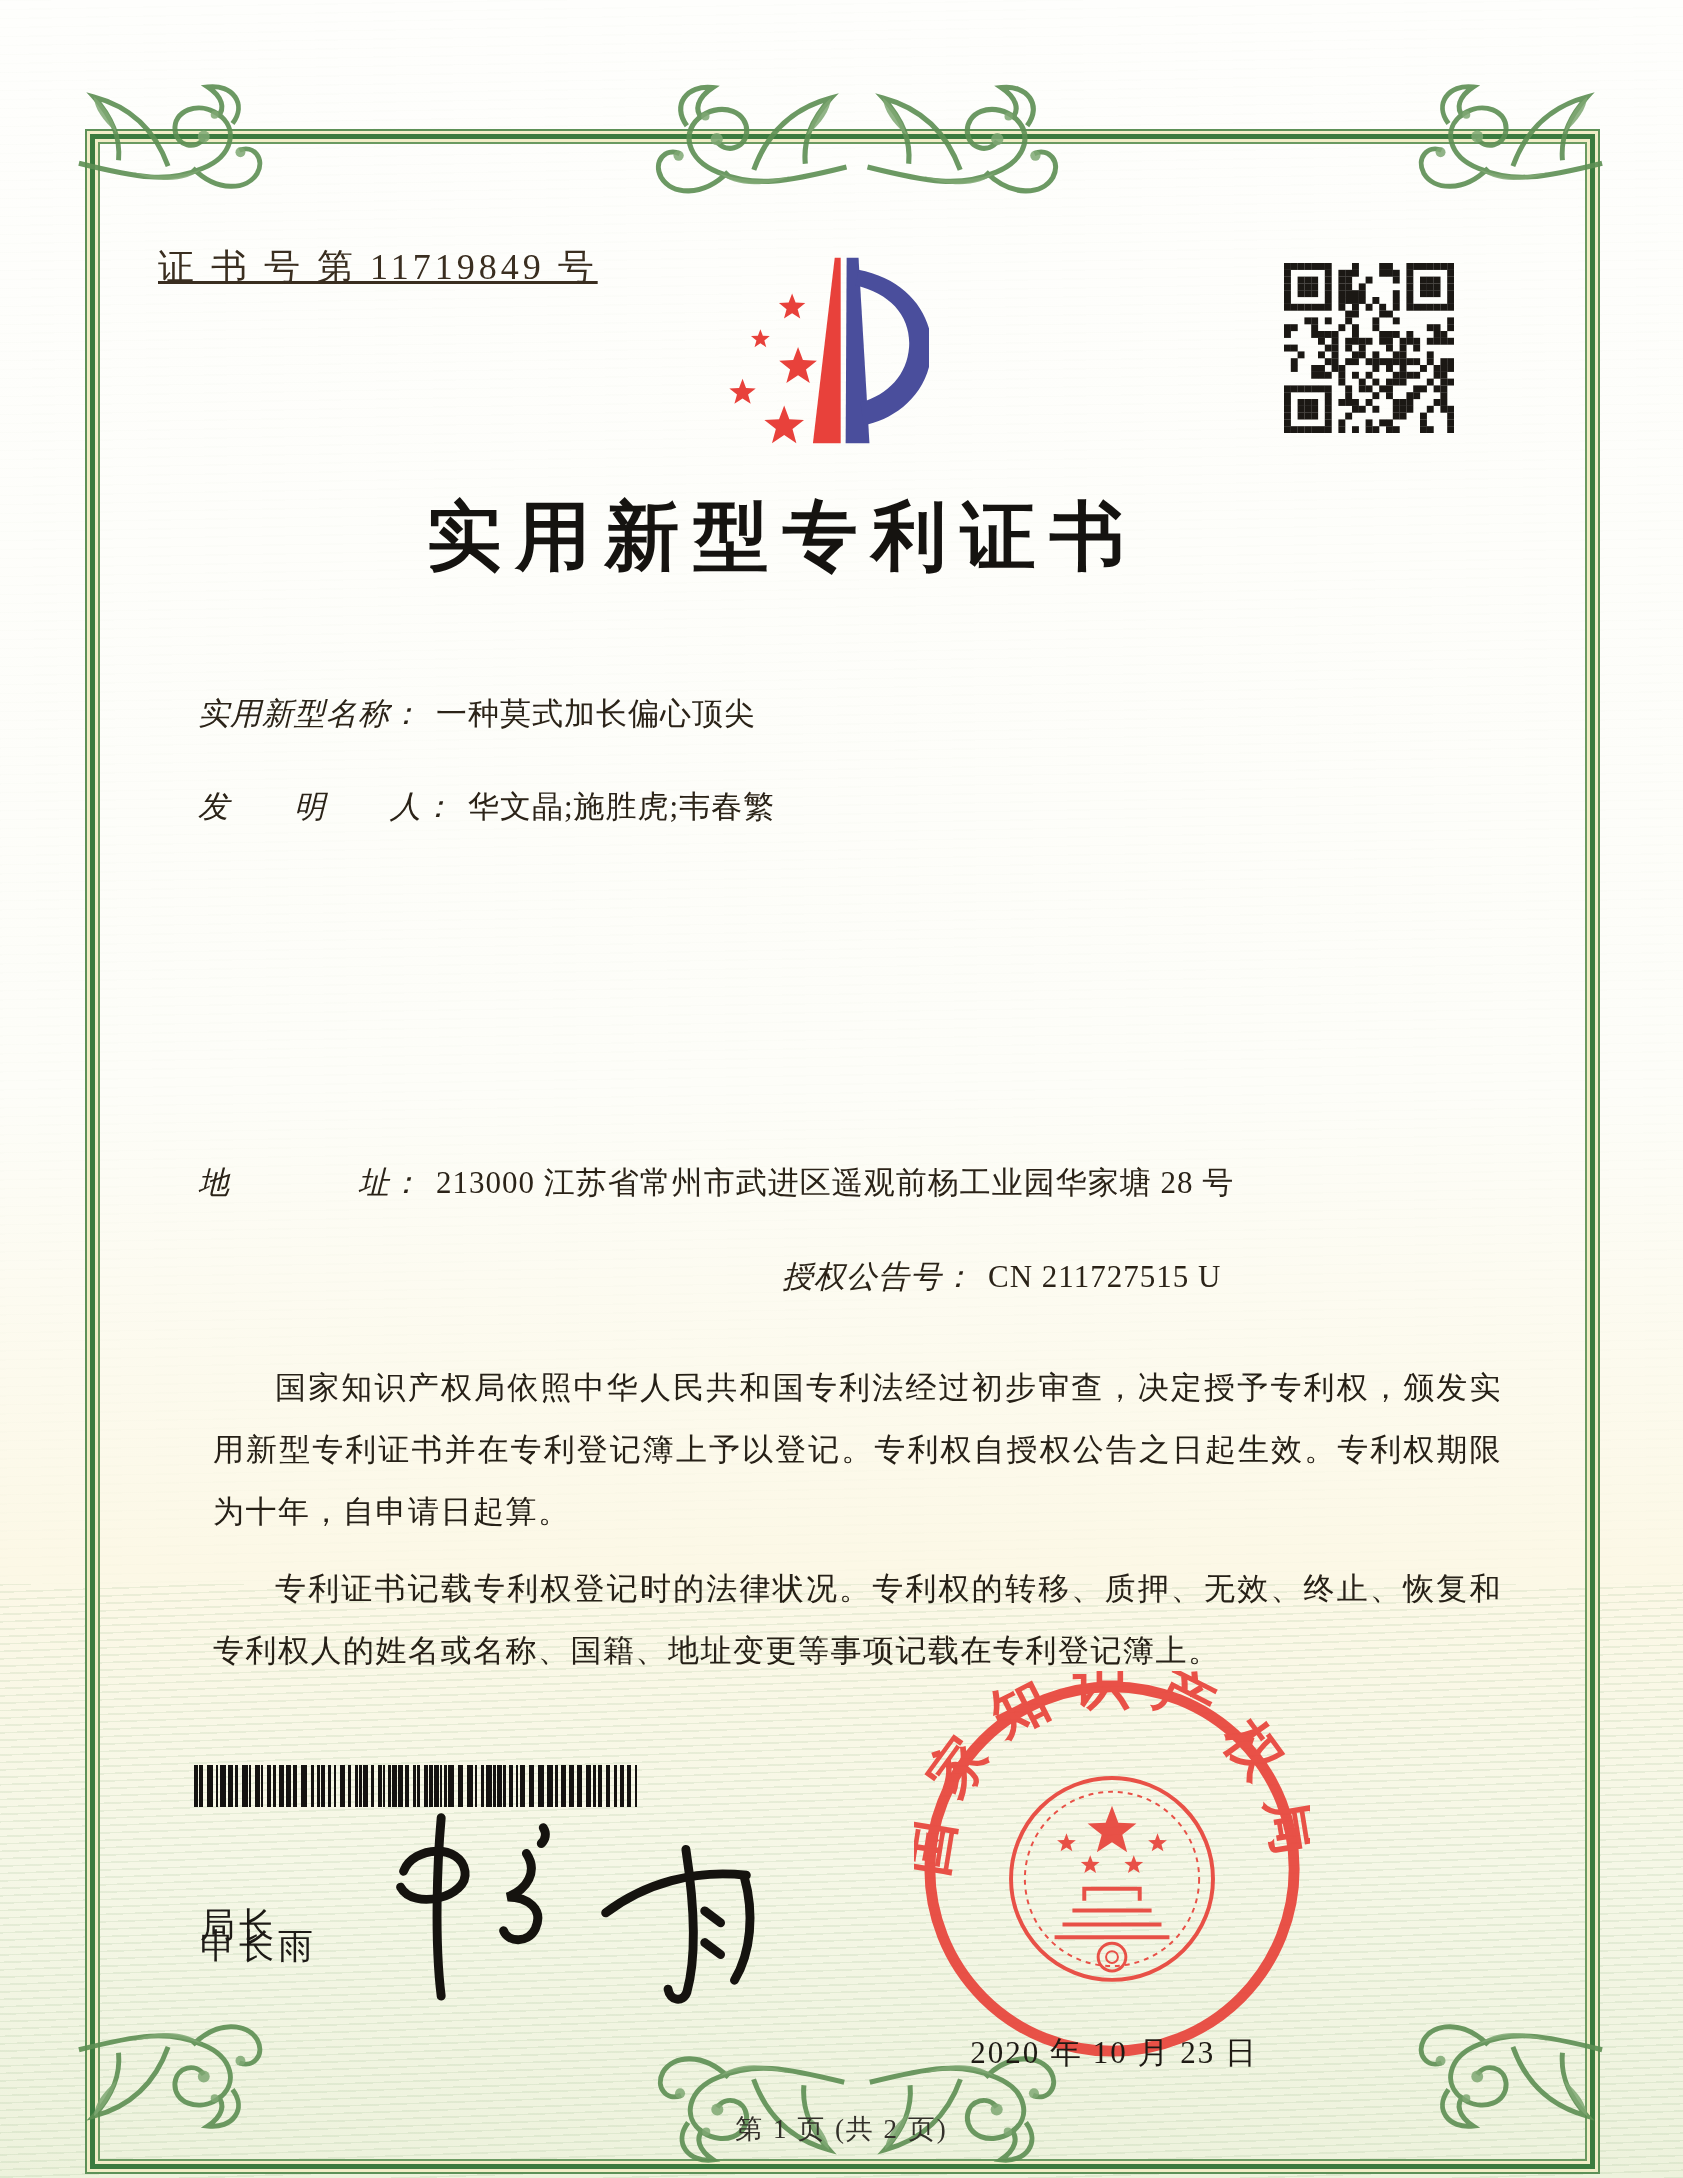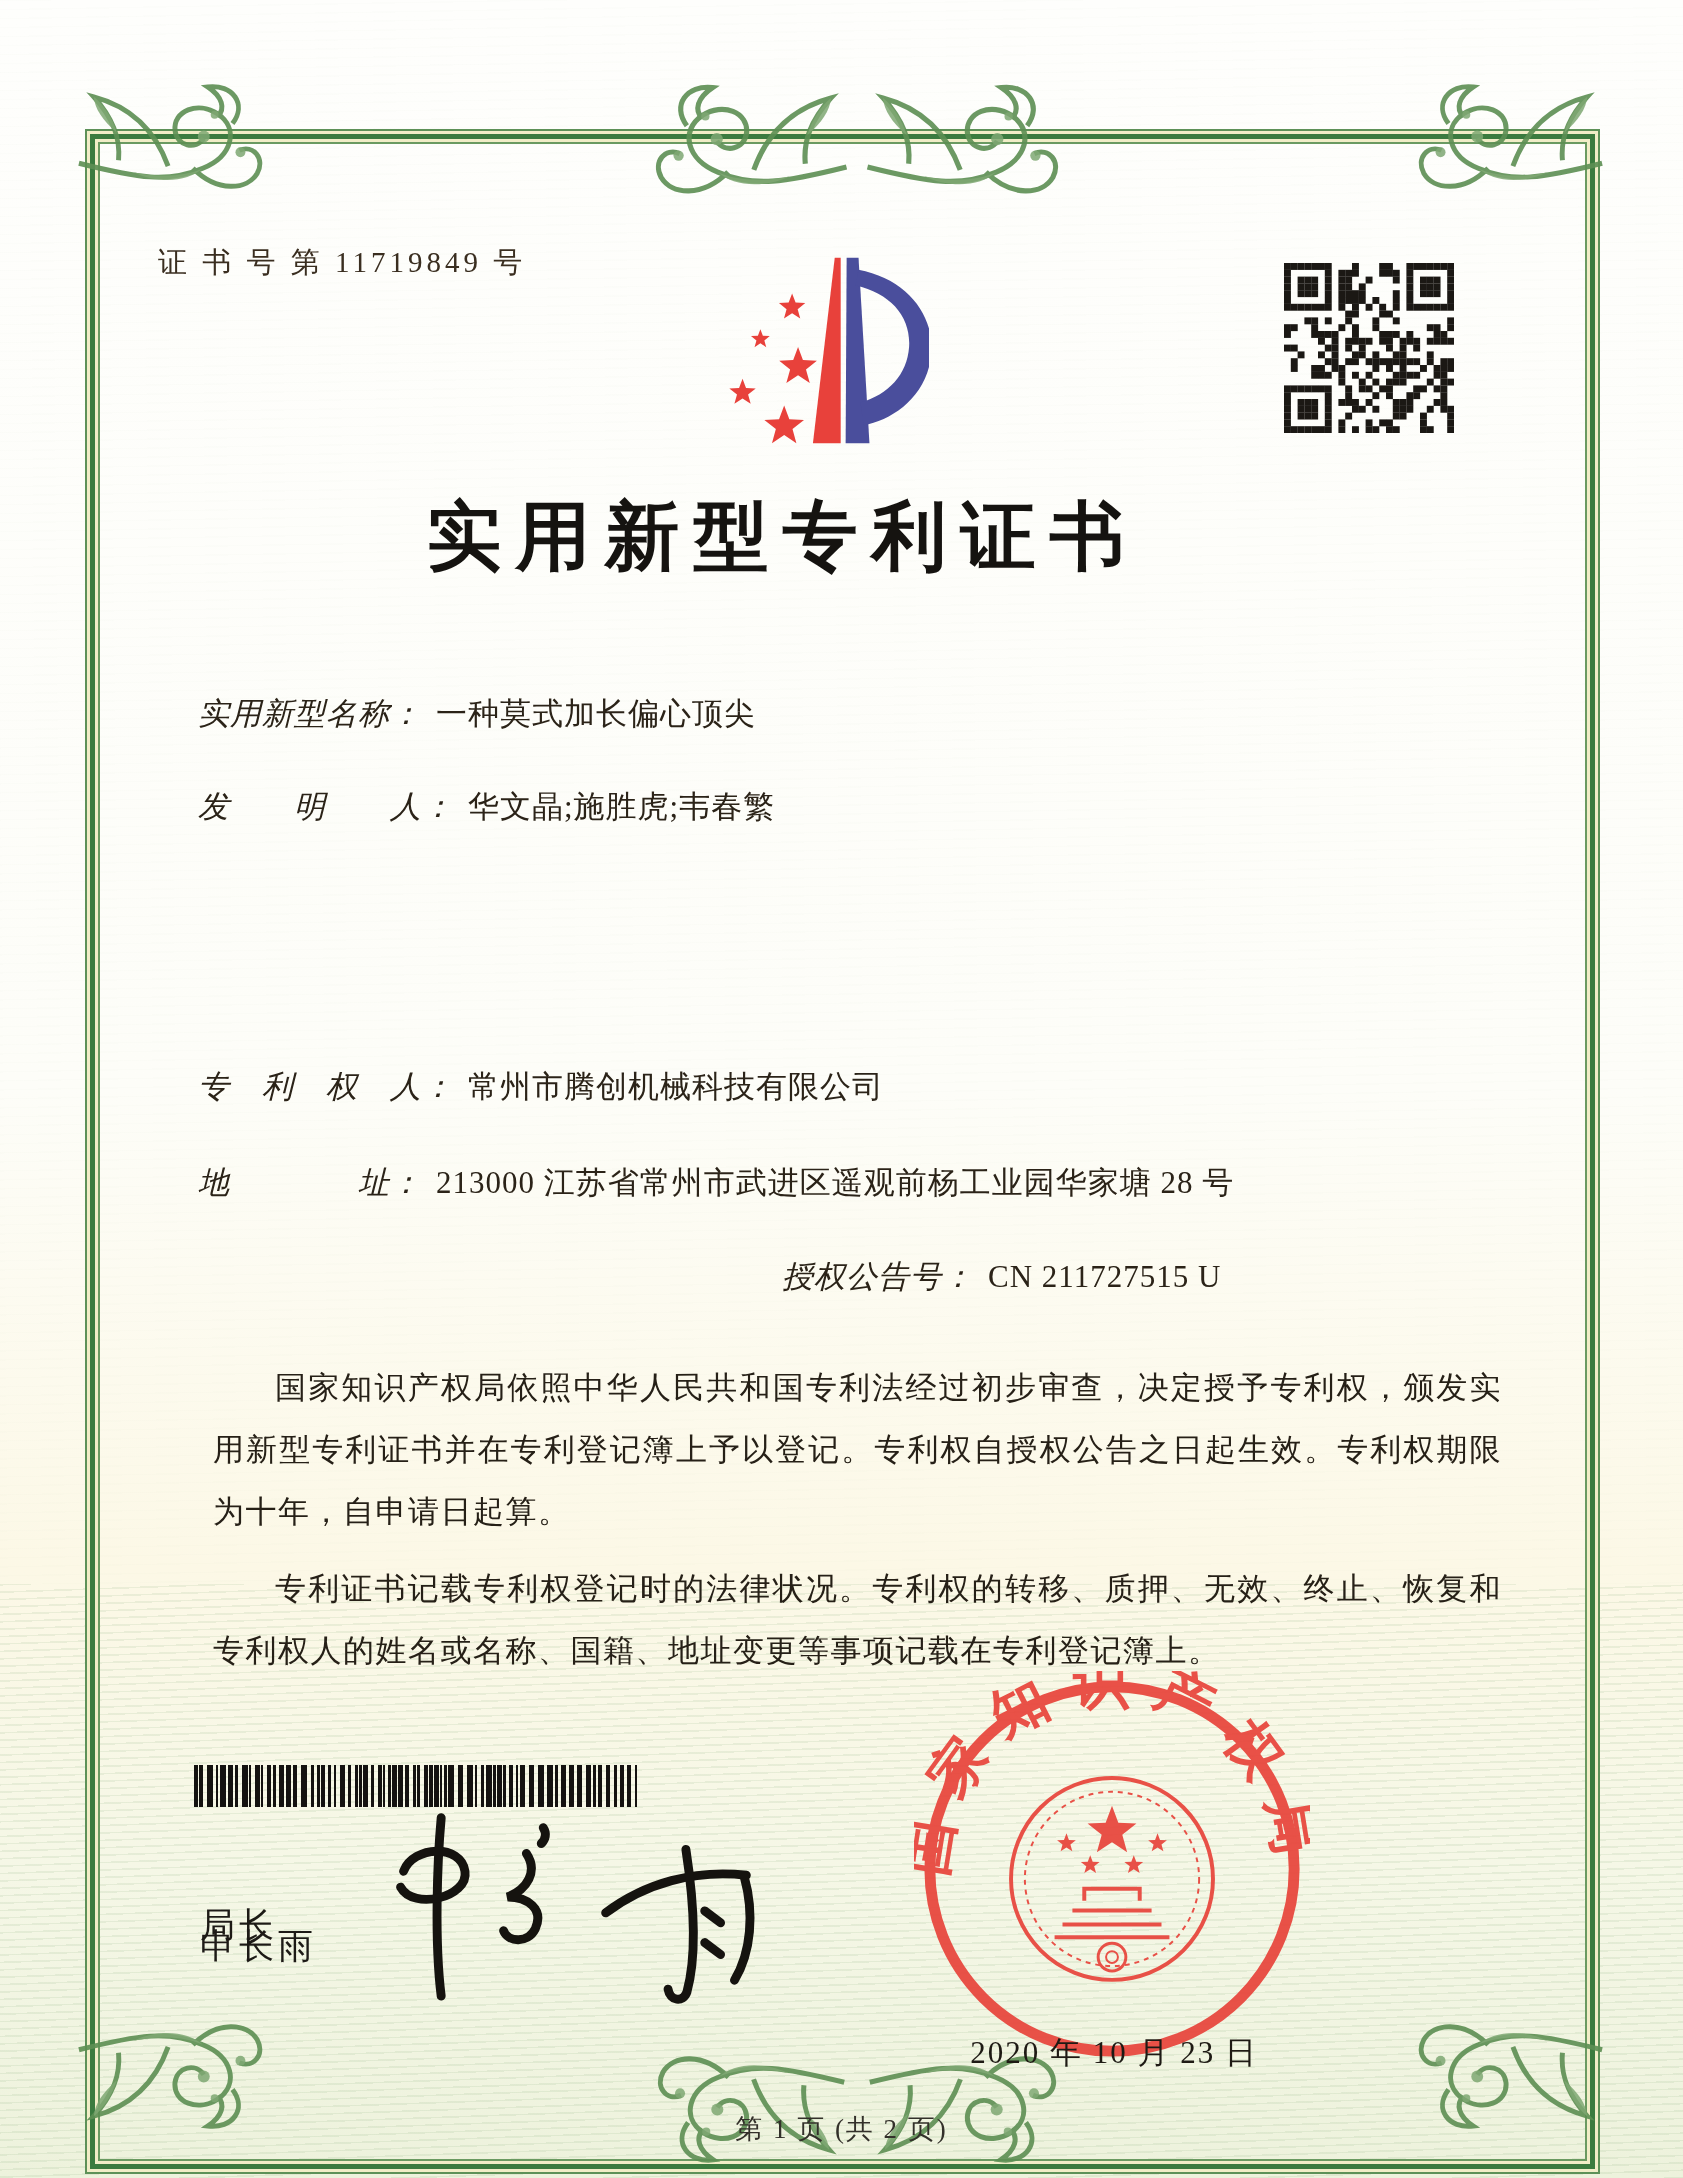--- a/index.html
+++ b/index.html
@@ -9,21 +9,21 @@
   .wave-overlay{position:absolute;left:0;right:0;top:1584px;bottom:0;pointer-events:none;
         background:repeating-linear-gradient(178deg,rgba(130,170,120,.14) 0 1.6px,rgba(255,255,255,0) 1.6px 7.4px);}
   .wave-overlay-top{position:absolute;left:0;right:0;top:0;height:1584px;pointer-events:none;opacity:.25;
         background:repeating-linear-gradient(179deg,rgba(150,180,140,.08) 0 1.4px,rgba(255,255,255,0) 1.4px 9px);}
   
   #frame{position:absolute;left:85px;top:129px;right:83px;bottom:4px;pointer-events:none;
         box-shadow:inset 0 0 0 2px #5d9158,inset 0 0 0 5px #f1edc7,inset 0 0 0 10px #3b7b3f,
                    inset 0 0 0 13px #f1edc7,inset 0 0 0 15px #6a9a61;}
   .orn{position:absolute;pointer-events:none;}
   .txt{position:absolute;color:#2b2318;white-space:nowrap;}
-  #cert-no{left:158px;top:243px;font-size:29px;letter-spacing:4px;color:#3a2e20;}
+  #cert-no{left:158px;top:243px;font-size:36px;letter-spacing:4px;color:#3a2e20;text-decoration:underline;}
   #title{left:124px;top:487px;width:1317px;text-align:center;font-size:75px;font-weight:bold;
          letter-spacing:14px;color:#151310;white-space:nowrap;}
   .row{position:absolute;left:198px;font-size:31px;color:#2b2318;letter-spacing:1px;}
   .row .lab{color:#2b2318;font-style:italic;}
   .row .val{margin-left:14px;}
   #row-grantno{left:782px;}
   #paras{position:absolute;left:198px;top:1342px;width:1319px;font-size:31px;line-height:62px;
          color:#262017;text-align:justify;letter-spacing:1.5px;}
   #paras p{margin:15px;text-indent:2em;}
   #barcode{position:absolute;left:194px;top:1765px;height:42px;display:flex;align-items:stretch;}
@@ -410,23 +410,20 @@
     </svg>
 
   <div class="txt" id="title">实用新型专利证书</div>
 
   <div class="row" style="top:693px">
     <span class="lab">实用新型名称：</span><span class="val">一种莫式加长偏心顶尖</span>
   </div>
   <div class="row" style="top:786px">
     <span class="lab">发　　明　　人：</span><span class="val">华文晶;施胜虎;韦春繁</span>
   </div>
-  <div class="row" style="top:1066px">
-    <span class="lab">专　利　权　人：</span><span class="val">常州市腾创机械科技有限公司</span>
-  </div>
   <div class="row" style="top:1162px">
     <span class="lab">地　　　　址：</span><span class="val">213000 江苏省常州市武进区遥观前杨工业园华家塘 28 号</span>
   </div>
   <div class="row" id="row-grantno" style="top:1256px">
     <span class="lab">授权公告号：</span><span class="val">CN 211727515 U</span>
   </div>
 
   <div id="paras">
     <p>国家知识产权局依照中华人民共和国专利法经过初步审查，决定授予专利权，颁发实用新型专利证书并在专利登记簿上予以登记。专利权自授权公告之日起生效。专利权期限为十年，自申请日起算。</p>
     <p>专利证书记载专利权登记时的法律状况。专利权的转移、质押、无效、终止、恢复和专利权人的姓名或名称、国籍、地址变更等事项记载在专利登记簿上。</p>

